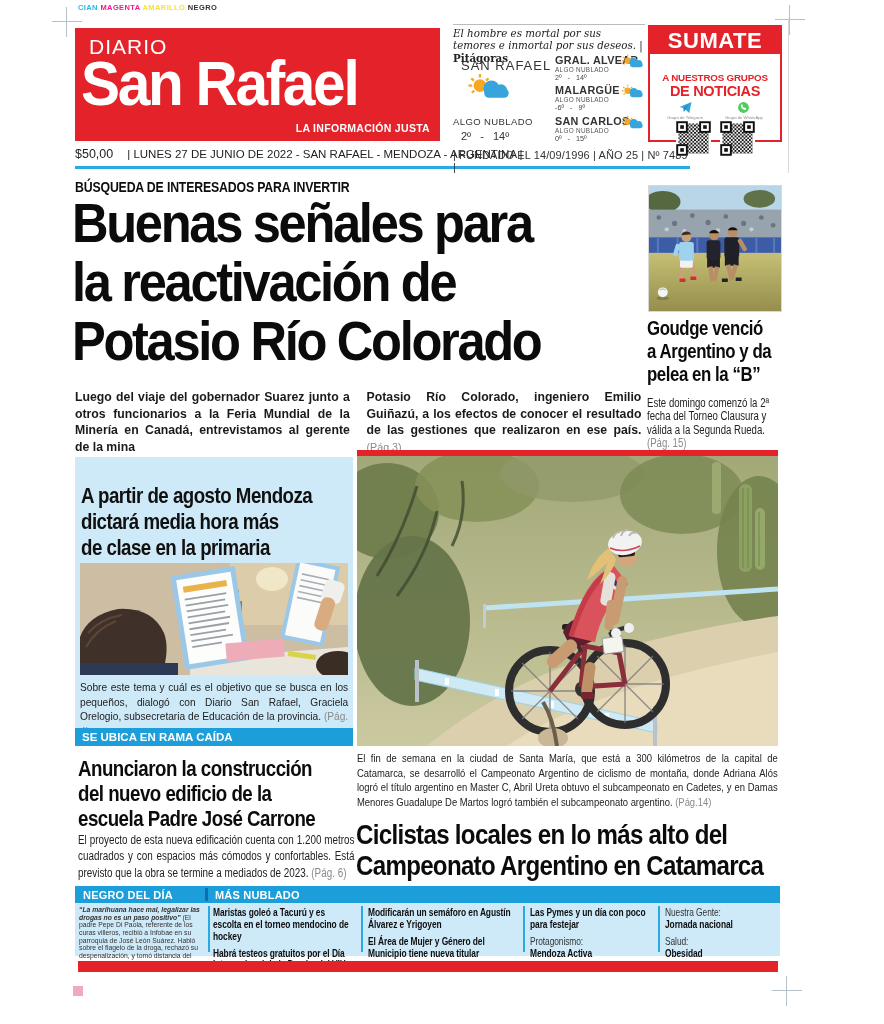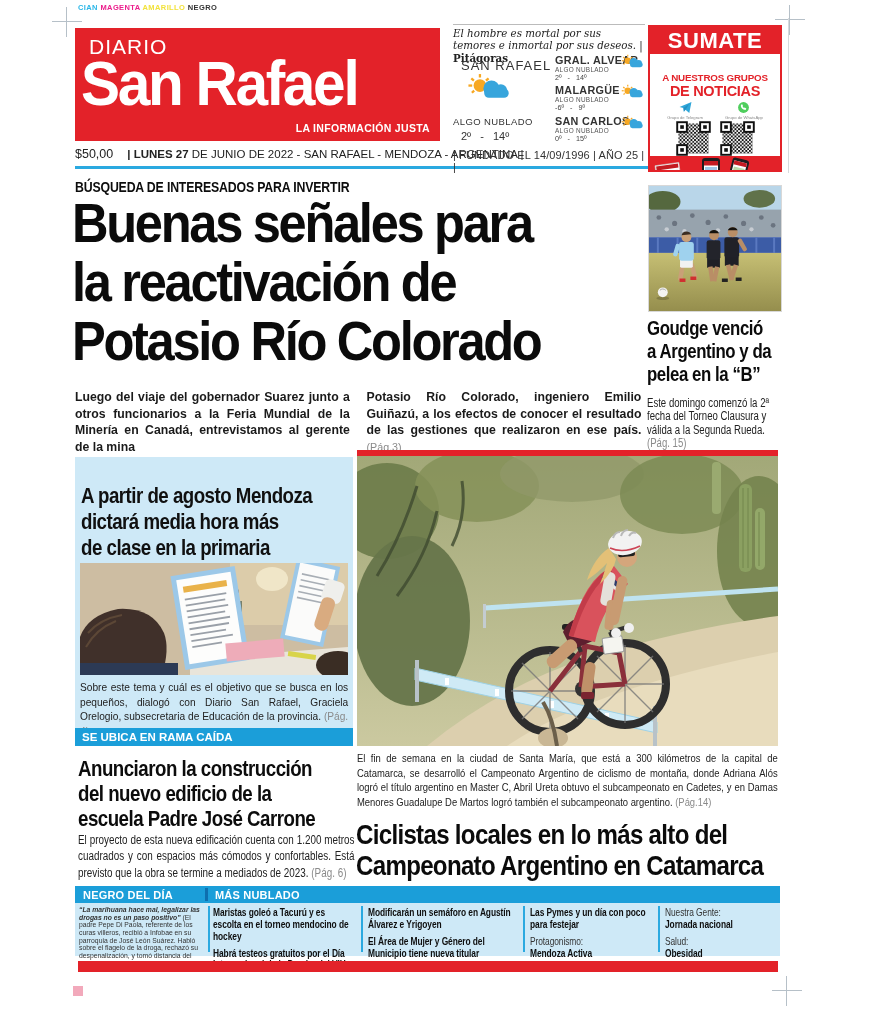--- a/index.html
+++ b/index.html
@@ -21,42 +21,42 @@
   #cutline{left:788px;top:18px;width:1px;height:155px;background:#d6dadd}
 
   
   #masthead{left:75px;top:28px;width:365px;height:113px;background:#e32229}
   #mh-diario{left:14px;top:7px;font-size:21px;font-weight:400;color:#fff;letter-spacing:1px;position:absolute}
   #mh-title{left:6px;top:24px;position:absolute;font-size:63px;font-weight:700;color:#fff;
             letter-spacing:-2.5px;transform:scaleX(.93);transform-origin:0 0;line-height:1}
   #mh-tag{right:10px;bottom:7px;position:absolute;font-size:10.5px;font-weight:700;color:#fff;letter-spacing:.3px}
   #priceline{left:75px;top:147px;width:590px;font-size:11.5px;color:#222;display:flex;gap:14px;align-items:baseline}
   #priceline .price{font-weight:400;font-size:12.5px}
-  #priceline b{font-weight:700}
+  #priceline b{font-weight:400}
   #rule-top{left:75px;top:166px;width:615px;height:3px;background:#2aa9e0}
 
   
   #weather{left:453px;top:24px;width:192px;height:122px}
   #wquote{font-family:"DejaVu Serif","Liberation Serif",serif;font-style:italic;font-size:10.3px;
           line-height:1.2;color:#222;border-top:1px solid #bbb;padding-top:2px}
   #wquote b{font-style:normal}
   #wmain-city{position:absolute;left:8px;top:34px;font-size:13px;letter-spacing:1px;color:#333}
   #wmain-icon{position:absolute;left:14px;top:48px;width:46px;height:30px}
   #wmain-cond{position:absolute;left:0px;top:92px;font-size:9.5px;letter-spacing:.4px;color:#333}
   #wmain-temps{position:absolute;left:8px;top:106px;font-size:11px;color:#333;word-spacing:6px}
   .wrow{position:absolute;left:102px;width:92px}
   .wrow .wname{font-size:10.8px;font-weight:700;letter-spacing:.3px;color:#333}
   .wrow .wcond{font-size:6.4px;letter-spacing:.3px;color:#555}
   .wrow .wtemps{font-size:7.2px;color:#444;word-spacing:4px}
   .wrow .wic{position:absolute;left:66px;top:0;width:24px;height:15px}
   #wrow0{top:30px}#wrow1{top:60px}#wrow2{top:91px}
   #fundado{left:453px;top:149px;width:240px;font-size:11px;color:#333;letter-spacing:.1px}
 
   
-  #ad{left:648px;top:25px;width:134px;height:147px;border:2px solid #e32229;background:#fff;
+  #ad{left:648px;top:25px;width:134px;height:117px;border:2px solid #e32229;background:#fff;
       display:flex;flex-direction:column;align-items:center;box-sizing:border-box}
   #ad-top{width:100%;background:#e32229;color:#fff;text-align:center;font-weight:700;font-size:22px;
           letter-spacing:.5px;line-height:27px;height:27px}
   #ad-l1{color:#e32229;font-weight:700;font-size:9.8px;margin-top:18px;letter-spacing:-.2px}
   #ad-l2{color:#e32229;font-weight:700;font-size:14.5px;letter-spacing:-.3px}
   #ad-icons{display:flex;gap:22px;margin-top:2px}
   .ad-ic{display:flex;flex-direction:column;align-items:center}
   .ad-ic svg{width:13px;height:13px}
   .ad-ic span{font-size:4.2px;color:#8a8a8a;margin-top:1px}
   #ad-qrs{display:flex;gap:9px;margin-top:1px}

